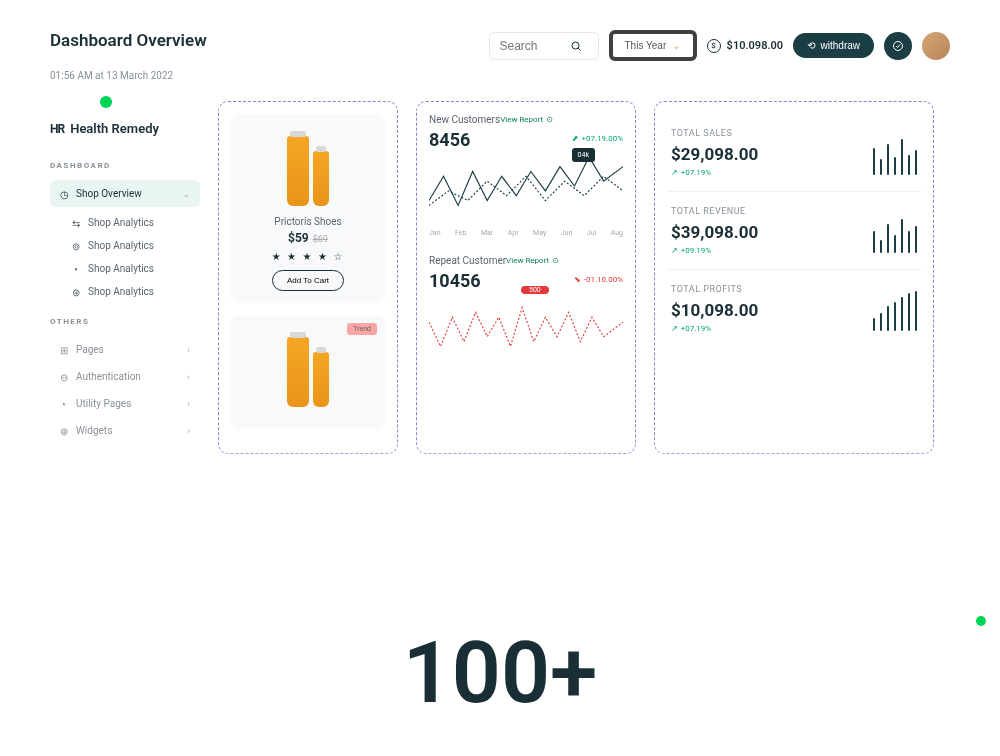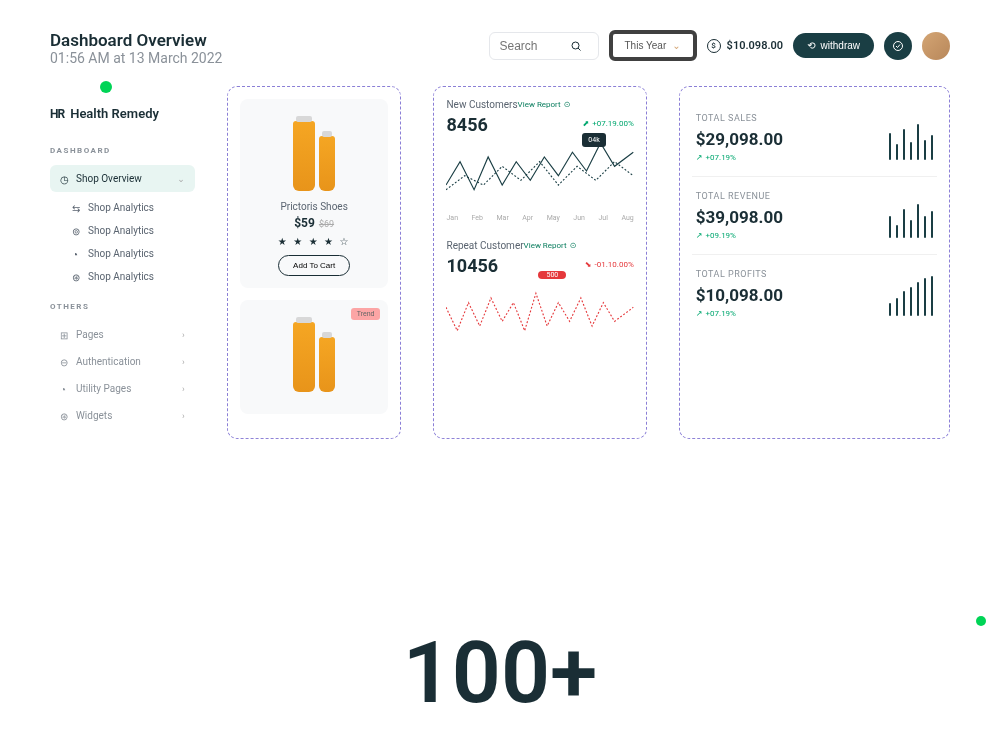--- a/index.html
+++ b/index.html
@@ -1,30 +1,30 @@
 <!DOCTYPE html>
 <html><head>
 <meta charset="utf-8">
 <style>
 *{box-sizing:border-box;margin:0;padding:0}
 body{font-family:-apple-system,BlinkMacSystemFont,'Segoe UI',Roboto,sans-serif;background:#fff;width:1000px;height:756px;overflow:hidden;position:relative;border-radius:20px}
 .header{display:flex;justify-content:space-between;align-items:flex-start;padding:30px 50px 0}
 .header-left h1{font-size:17px;font-weight:600;color:#1a2e35}
-.header-left .timestamp{font-size:14px;color:#8a9199;margin-top:0}
+.header-left .timestamp{font-size:10px;color:#8a9199;margin-top:20px}
 .header-right{display:flex;align-items:center;gap:10px}
 .search-box{display:flex;align-items:center;border:1px solid #e5e7eb;border-radius:6px;padding:6px 10px;width:110px;background:#fff}
 .search-box input{border:none;outline:none;font-size:12px;width:70px;color:#999}
 .search-box .icon{width:12px;height:12px;color:#1a2e35}
 .year-btn{display:flex;align-items:center;gap:6px;border:4px solid #404040;border-radius:6px;padding:6px 12px;font-size:10px;background:#fff;cursor:pointer;color:#555}
 .balance{display:flex;align-items:center;gap:6px;font-size:11px;font-weight:600;color:#1a2e35}
 .balance .icon{width:14px;height:14px;border:1.5px solid #1a2e35;border-radius:50%;display:inline-flex;align-items:center;justify-content:center;font-size:8px}
 .withdraw-btn{background:#1a3e44;color:#fff;border:none;border-radius:16px;padding:7px 14px;font-size:10px;display:flex;align-items:center;gap:5px;cursor:pointer}
 .circle-btn{width:28px;height:28px;border-radius:50%;background:#1a3e44;display:flex;align-items:center;justify-content:center;color:#fff;cursor:pointer}
 .avatar{width:28px;height:28px;border-radius:50%;background:linear-gradient(135deg,#d4a574,#b8875a);cursor:pointer}
-.main{display:flex;padding:20px 50px;gap:32px}
+.main{display:flex;padding:20px 50px;gap:18px}
 .sidebar{width:150px;position:relative}
 .green-dot{position:absolute;top:-5px;left:50px;width:12px;height:12px;background:#00d456;border-radius:50%}
 .brand{display:flex;align-items:center;gap:6px;font-size:13px;font-weight:600;color:#1a2e35;margin-top:20px;margin-bottom:25px}
 .brand-logo{font-size:12px;font-weight:700;letter-spacing:-1px}
 .section-label{font-size:8px;letter-spacing:1.5px;color:#8a9199;margin-bottom:10px;font-weight:700}
 .menu-parent{background:#e8f5f2;border-radius:6px;padding:8px 10px;margin-bottom:4px;display:flex;align-items:center;justify-content:space-between;font-size:10px;color:#1a2e35;cursor:pointer}
 .menu-parent .left{display:flex;align-items:center;gap:6px}
 .menu-sub{padding:6px 10px 6px 22px;font-size:10px;color:#5a6470;display:flex;align-items:center;gap:6px;cursor:pointer}
 .menu-item{padding:8px 10px;font-size:10px;color:#8a9199;display:flex;align-items:center;justify-content:space-between;cursor:pointer}
 .menu-item .left{display:flex;align-items:center;gap:6px}

